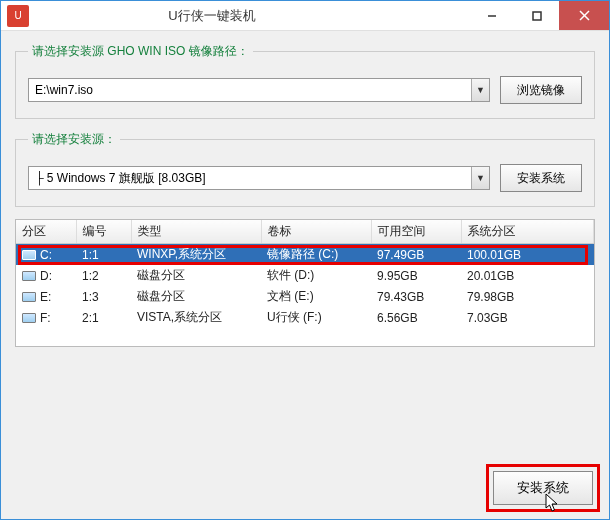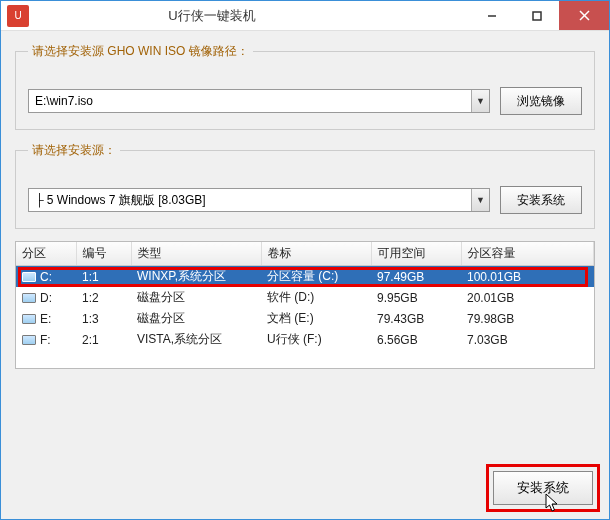--- a/index.html
+++ b/index.html
@@ -8,23 +8,23 @@
   .titlebar { height: 30px; background: #fff; display: flex; align-items: center; border-bottom: 1px solid #e0e0e0; }
   .app-icon { width: 22px; height: 22px; margin: 0 6px; background: #d94030; display: inline-flex; align-items: center; justify-content: center; color: #fff; font-size: 10px; border-radius: 2px; }
   .title-text { flex: 1; text-align: center; font-size: 13px; color: #333; margin-left: -80px; }
   .win-btns { display: flex; height: 100%; }
   .win-btn { width: 45px; display: flex; align-items: center; justify-content: center; color: #555; }
   .win-btn.close { background: #c8504f; color: #fff; width: 50px; }
 
   .body { padding: 12px 14px; }
 
   fieldset { border: 1px solid #ccc; margin: 0 0 12px 0; padding: 16px 12px 14px 12px; position: relative; }
-  fieldset legend { font-size: 12px; color: #a16207; padding: 0 4px; }
+  fieldset legend { font-size: 12px; color: #15803d; padding: 0 4px; }
 
-  .row { display: flex; gap: 10px; align-items: center; margin-top: 11px; }
+  .row { display: flex; gap: 10px; align-items: center; }
   .combo { flex: 1; position: relative; }
   .combo input { width: 100%; height: 24px; border: 1px solid #999; background: #fff; font-size: 12px; padding: 0 22px 0 6px; }
   .combo .arrow { position: absolute; right: 1px; top: 1px; width: 18px; height: 22px; background: linear-gradient(#f5f5f5,#ddd); border-left: 1px solid #aaa; display: flex; align-items: center; justify-content: center; font-size: 9px; color: #333; }
   .btn { height: 28px; min-width: 78px; border: 1px solid #888; background: linear-gradient(#fdfdfd,#e6e6e6); font-size: 12px; padding: 0 16px; cursor: pointer; }
 
   .table-wrap { border: 1px solid #bbb; background: #fff; height: 128px; overflow: hidden; position: relative; }
   table { width: 100%; border-collapse: collapse; font-size: 12px; }
   thead th { text-align: left; font-weight: normal; background: linear-gradient(#fdfdfd,#ececec); border-right: 1px solid #ddd; border-bottom: 1px solid #ccc; padding: 3px 6px; height: 20px; color: #222; }
   tbody td { padding: 2px 6px; height: 18px; color: #222; white-space: nowrap; }
   tbody tr.selected td { background: #2f6fb7; color: #fff; }
@@ -108,29 +108,29 @@
             <col class="col-free">
             <col class="col-cap">
         </colgroup>
         <thead>
           <tr>
             <th>分区</th>
             <th>编号</th>
             <th>类型</th>
             <th>卷标</th>
             <th>可用空间</th>
-            <th>分区容量</th>
+            <th>系统分区</th>
           </tr>
         </thead>
         <tbody id="tbody">
             <tr class="selected">
               <td><span class="disk-ico"></span><span>C:</span></td>
               <td><span>1:1</span></td>
               <td><span>WINXP,系统分区</span></td>
-              <td><span>分区容量 (C:)</span></td>
+              <td><span>镜像路径 (C:)</span></td>
               <td><span>97.49GB</span></td>
               <td><span>100.01GB</span></td>
             </tr>
             <tr>
               <td><span class="disk-ico"></span><span>D:</span></td>
               <td><span>1:2</span></td>
               <td><span>磁盘分区</span></td>
               <td><span>软件 (D:)</span></td>
               <td><span>9.95GB</span></td>
               <td><span>20.01GB</span></td>

